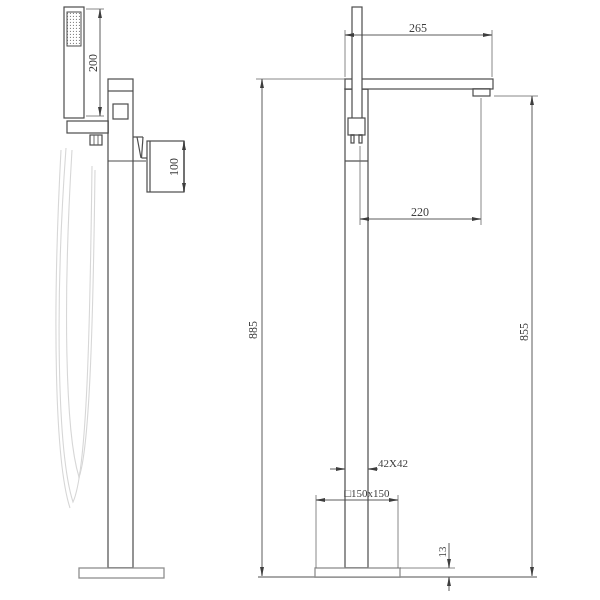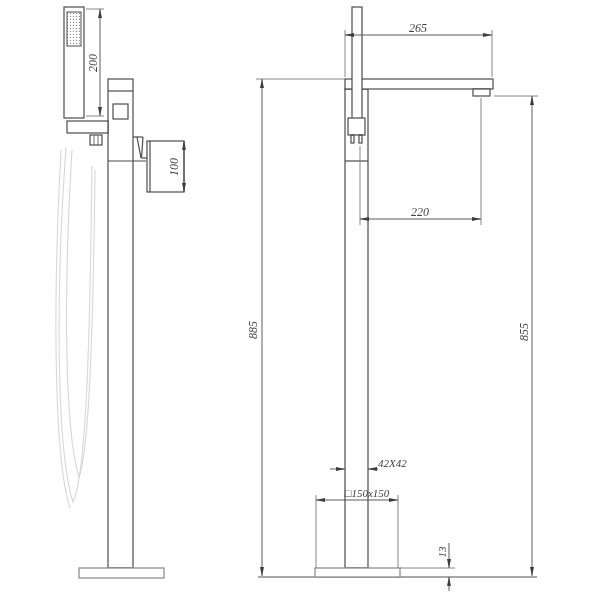--- a/index.html
+++ b/index.html
@@ -1,16 +1,16 @@
 <!DOCTYPE html>
 <html><head>
 <meta charset="utf-8">
 <style>
   html,body{margin:0;padding:0;background:#ffffff;width:600px;height:600px;overflow:hidden;}
-  .stage{position:relative;width:600px;height:600px;background:#ffffff;font-family:"Liberation Serif","DejaVu Serif",serif;font-style:italic;}
+  .stage{position:relative;width:600px;height:600px;background:#ffffff;font-family:"Liberation Serif","DejaVu Serif",serif;}
   svg{display:block;}
   .outline{stroke:#4c4c4c;stroke-width:1.2;fill:none;}
   .outline-f{stroke:#4c4c4c;stroke-width:1.2;fill:#ffffff;}
   .thin{stroke:#5f5f5f;stroke-width:0.9;fill:none;}
   .dimline{stroke:#4a4a4a;stroke-width:0.9;fill:none;}
   .ext{stroke:#6a6a6a;stroke-width:0.8;fill:none;}
   .gray{stroke:#8f8f8f;stroke-width:1.3;fill:#ffffff;}
   .ground{stroke:#a8a8a8;stroke-width:2;fill:none;}
   .hose{stroke:#d7d7d7;stroke-width:1.1;fill:none;}
   .dim-text{font-family:"Liberation Serif","DejaVu Serif",serif;font-size:12px;fill:#3d3d3d;letter-spacing:0px;}

